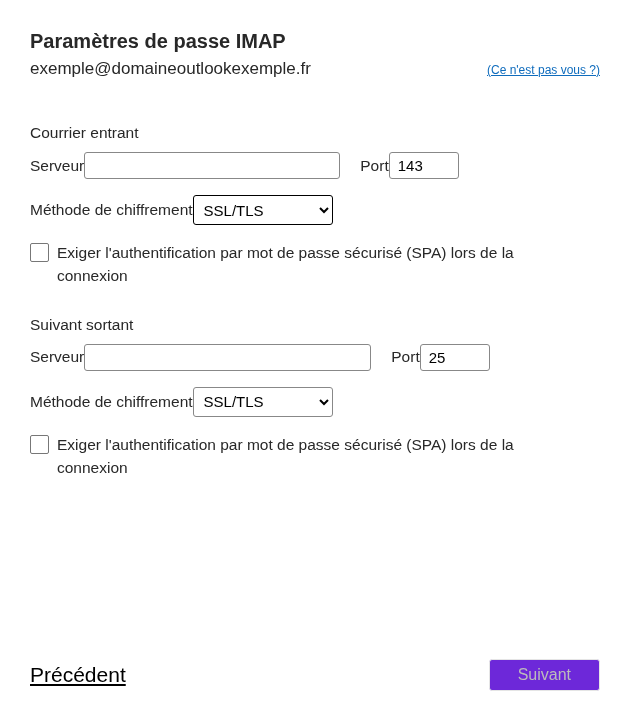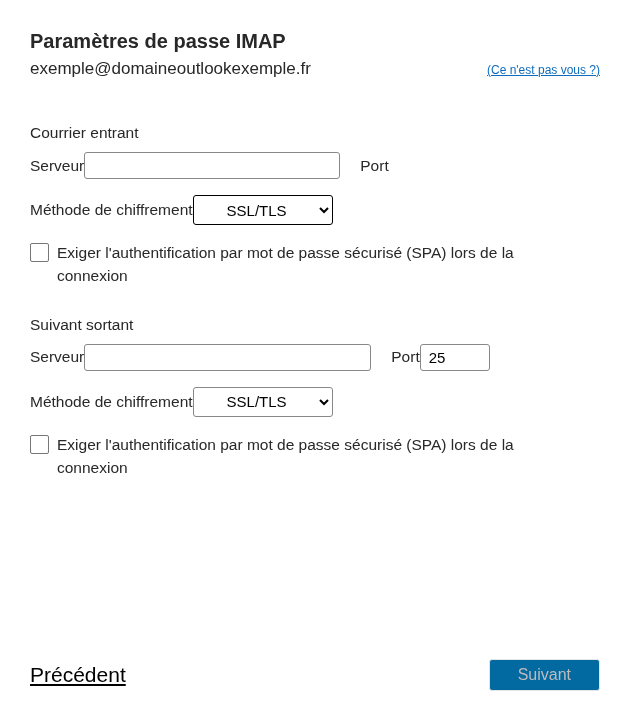--- a/index.html
+++ b/index.html
@@ -56,21 +56,20 @@
     .port-input { width: 70px; }
     select {
       border: 1px solid #000;
       border-radius: 3px;
       height: 30px;
       padding: 2px 6px;
       font-family: inherit;
       font-size: 15px;
       background: #fff;
       width: 140px;
-      text-align: center;
     }
     .select-thin { border: 1px solid #888; }
     .check-row {
       display: flex;
       align-items: flex-start;
       gap: 8px;
       margin-bottom: 28px;
     }
     .checkbox {
       width: 19px;
@@ -92,21 +91,21 @@
       justify-content: space-between;
       align-items: center;
     }
     .prev {
       color: #000000;
       text-decoration: underline;
       cursor: pointer;
       font-size: 21px;
     }
     .next-btn {
-      background: #0369a1;
+      background: #6d28d9;
       border: 1px solid #e5e5e5;
       border-radius: 3px;
       color: #bcbcbc;
       padding: 6px 28px;
       font-family: inherit;
       font-size: 16px;
     }
   </style>
 </head>
 <body>
@@ -116,20 +115,21 @@
   <span class="email">exemple@domaineoutlookexemple.fr</span>
   <a class="link">(Ce n'est pas vous ?)</a>
 </div>
 
 <p class="section-heading">Courrier entrant</p>
 <div class="row">
   <label>Serveur</label>
   <input class="server-input" type="text" value="" style="">
   <div style="width:20px"></div>
   <label>Port</label>
+  <input class="port-input" type="text" value="143" style="">
 </div>
 <div class="row">
   <label>Méthode de chiffrement</label>
   <select>
     <option>SSL/TLS</option>
   </select>
 </div>
 <div class="check-row">
   <span class="checkbox"></span>
   <span class="check-label">Exiger l'authentification par mot de passe sécurisé (SPA) lors de la connexion</span>

